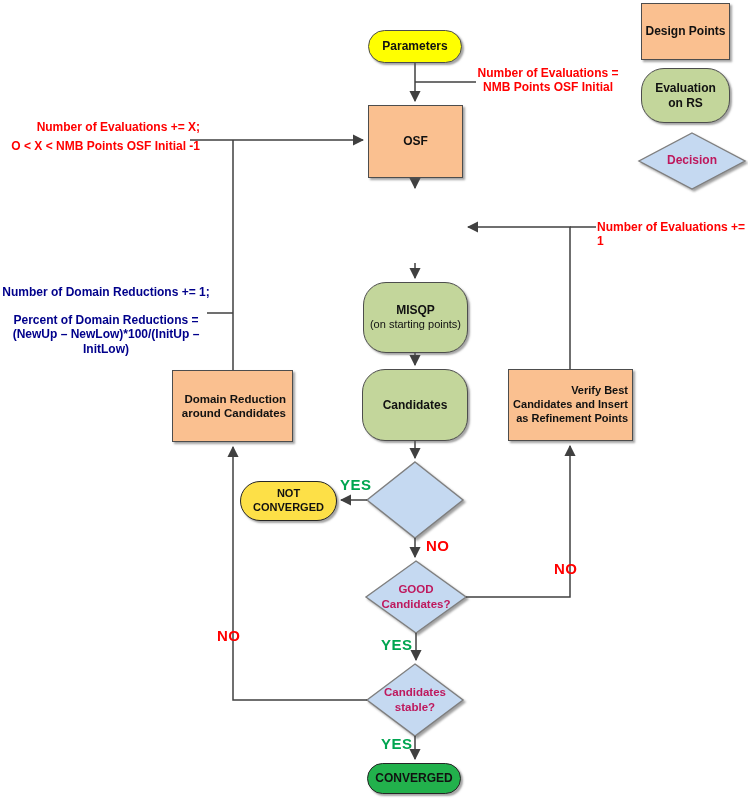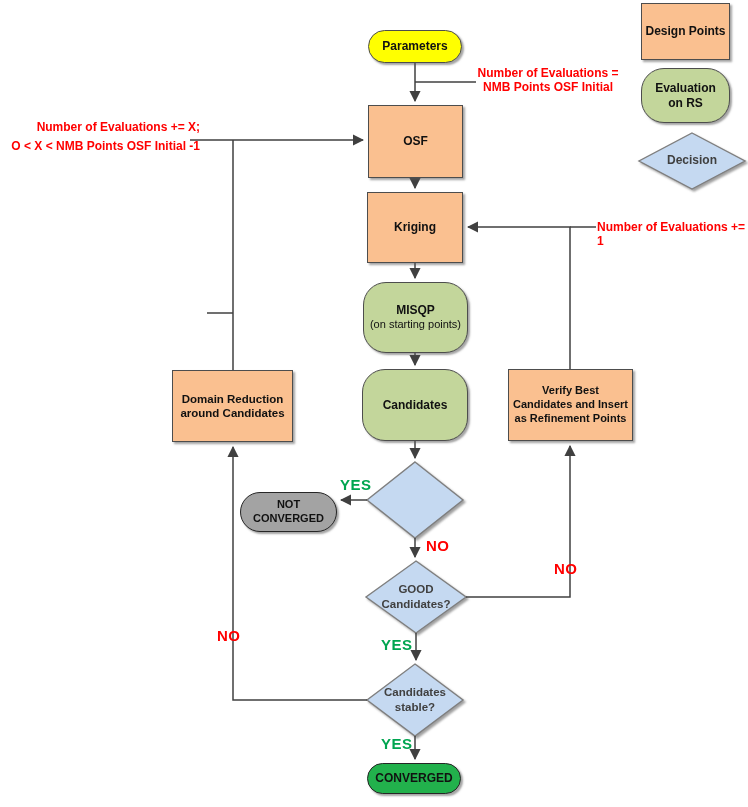--- a/index.html
+++ b/index.html
@@ -13,30 +13,30 @@
   #wires{position:absolute;left:0;top:0;z-index:0;}
   .node{
     position:absolute;z-index:2;
     display:flex;align-items:center;justify-content:center;
     text-align:center;font-weight:bold;color:#111;
     box-sizing:border-box;
     border:1px solid #4d4d4d;
     box-shadow:2px 2px 2px rgba(90,90,90,0.55);
     font-size:12px;line-height:1.25;
   }
-  .orange{background:#FAC090;}
+  .orange{background:#FAC090;text-align:right;}
   .green{background:#C3D69B;border-radius:23px;}
   .yellow{background:#FFFF00;}
-  .redfill{background:#a3a3a3;border:1.5px solid #262626;margin-top:11px;}
+  .redfill{background:#fde047;border:1.5px solid #262626;}
   .greenfill{background:#22B14C;border:1.5px solid #262626;}
   .stadium{border-radius:999px;}
   .dtext{
     position:absolute;z-index:2;
     display:flex;align-items:center;justify-content:center;
-    text-align:center;font-weight:bold;color:#404040;
+    text-align:center;font-weight:bold;color:#be185d;
     font-size:11.5px;line-height:1.3;
   }
   .pre{white-space:pre-line;}
   .ann{
     position:absolute;z-index:2;
     font-weight:bold;font-size:12px;line-height:1.18;
     text-align:center;
   }
   .ann-red{color:#FF0000;}
   .ann-blue{color:#00008B;}
@@ -99,23 +99,20 @@
   </div>
 
   <div class="node greenfill stadium" style="left:367px;top:763px;width:94px;height:31px;">
     <span>CONVERGED</span>
   </div>
 
   <div class="node orange" style="left:368px;top:105px;width:95px;height:73px;">
     <span>OSF</span>
   </div>
 
-  <div class="node orange" style="left:367px;top:192px;width:96px;height:71px;">
-    <span>Kriging</span>
-  </div>
 
   <div class="node green" style="left:363px;top:282px;width:105px;height:71px;flex-direction:column;">
     <span>MISQP</span>
     <span class="sub">(on starting points)</span>
   </div>
 
   <div class="node green" style="left:362px;top:369px;width:106px;height:72px;">
     <span>Candidates</span>
   </div>
 
@@ -137,20 +134,24 @@
   </div>
   <div class="node green" style="left:641px;top:68px;width:89px;height:55px;padding:0 8px;">
     <span>Evaluation on RS</span>
   </div>
   <div class="dtext" style="left:639px;top:147px;width:106px;height:28px;font-size:12px;">Decision</div>
 
   <div class="ann ann-red pre" style="left:470px;top:66px;width:156px;">Number of Evaluations =
 NMB Points OSF Initial</div>
   <div class="ann ann-red pre" style="left:0px;top:118px;width:200px;line-height:1.6;text-align:right;">Number of Evaluations += X;
 O &lt; X &lt; NMB Points OSF Initial -1</div>
+  <div class="ann ann-blue pre" style="left:0px;top:285px;width:212px;">Number of Domain Reductions += 1;
+
+Percent of Domain Reductions =
+(NewUp – NewLow)*100/(InitUp – InitLow)</div>
   <div class="ann ann-red" style="left:597px;top:220px;width:150px;text-align:left;">Number of Evaluations += 1</div>
 
   <div class="branch b-yes" style="left:340px;top:476px;">YES</div>
   <div class="branch b-no" style="left:426px;top:537px;">NO</div>
   <div class="branch b-no" style="left:554px;top:560px;">NO</div>
   <div class="branch b-yes" style="left:381px;top:636px;">YES</div>
   <div class="branch b-no" style="left:217px;top:627px;">NO</div>
   <div class="branch b-yes" style="left:381px;top:735px;">YES</div>
 
 </div>

